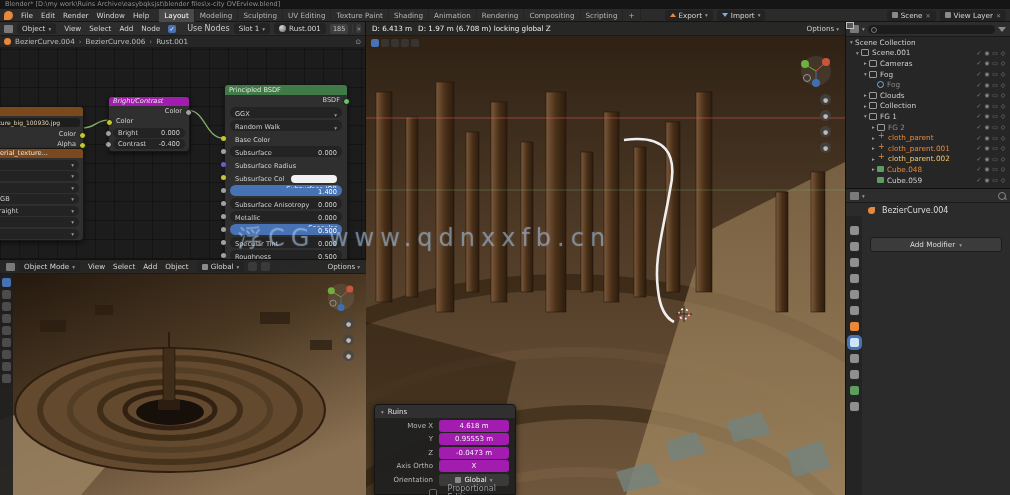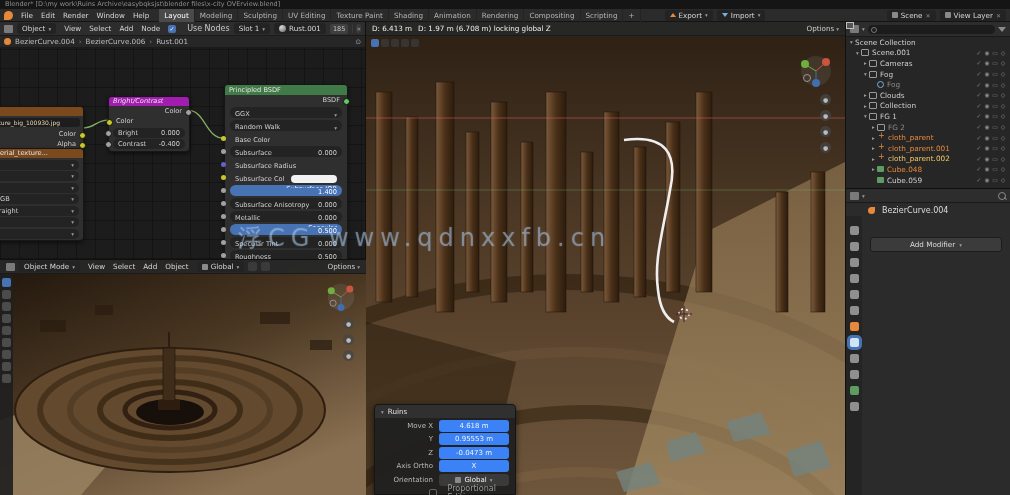--- a/index.html
+++ b/index.html
@@ -111,21 +111,21 @@
                display:flex;flex-direction:column;align-items:center;padding-top:4px;gap:3px;box-sizing:border-box;}
   .vp2-toolbar i{width:9px;height:9px;background:#4b4b4b;border-radius:2px;}
   .vp2-toolbar i.on{background:#4772b3;}
   
   .move-panel{position:absolute;left:374px;top:404px;width:142px;height:91px;background:rgba(32,32,32,.96);
               border:1px solid #151515;border-radius:4px 4px 0 0;box-shadow:0 2px 6px rgba(0,0,0,.6);z-index:6;box-sizing:border-box;}
   .mp-hdr{height:13px;background:#303030;border-radius:4px 4px 0 0;display:flex;align-items:center;gap:4px;
           padding:0 6px;color:#e0e0e0;font-size:7.2px;}
   .mv-row{display:flex;align-items:center;height:12px;margin:1.5px 6px;}
   .mv-label{width:52px;text-align:right;padding-right:6px;color:#b9b9b9;font-size:7px;white-space:nowrap;}
-  .mv-field{flex:1;background:#3b82f6;border-radius:3px;text-align:center;color:#f2f2f2;height:12px;line-height:12px;font-size:7px;}
+  .mv-field{flex:1;background:#a21caf;border-radius:3px;text-align:center;color:#f2f2f2;height:12px;line-height:12px;font-size:7px;}
   .mv-field.dd{background:#3a3a3a;display:flex;align-items:center;justify-content:center;gap:3px;}
   .dim{color:#9a9a9a;}
   
   .outliner{position:absolute;left:845px;top:22px;width:165px;height:166px;background:#262626;
             border-left:1px solid #101010;box-sizing:border-box;}
   .ol-hdr{height:14px;background:#2d2d2d;display:flex;align-items:center;gap:3px;padding:0 4px;border-bottom:1px solid #1a1a1a;}
   .ol-search{flex:1;height:9px;background:#1c1c1c;border-radius:5px;position:relative;}
   .ol-search::before{content:"";position:absolute;left:3px;top:2px;width:4px;height:4px;border:1px solid #777;border-radius:50%;}
   .funnel{width:0;height:0;border-left:4px solid transparent;border-right:4px solid transparent;border-top:5px solid #8a8a8a;}
   .ol-row{display:flex;align-items:center;height:10.6px;font-size:7.3px;padding-right:3px;}

